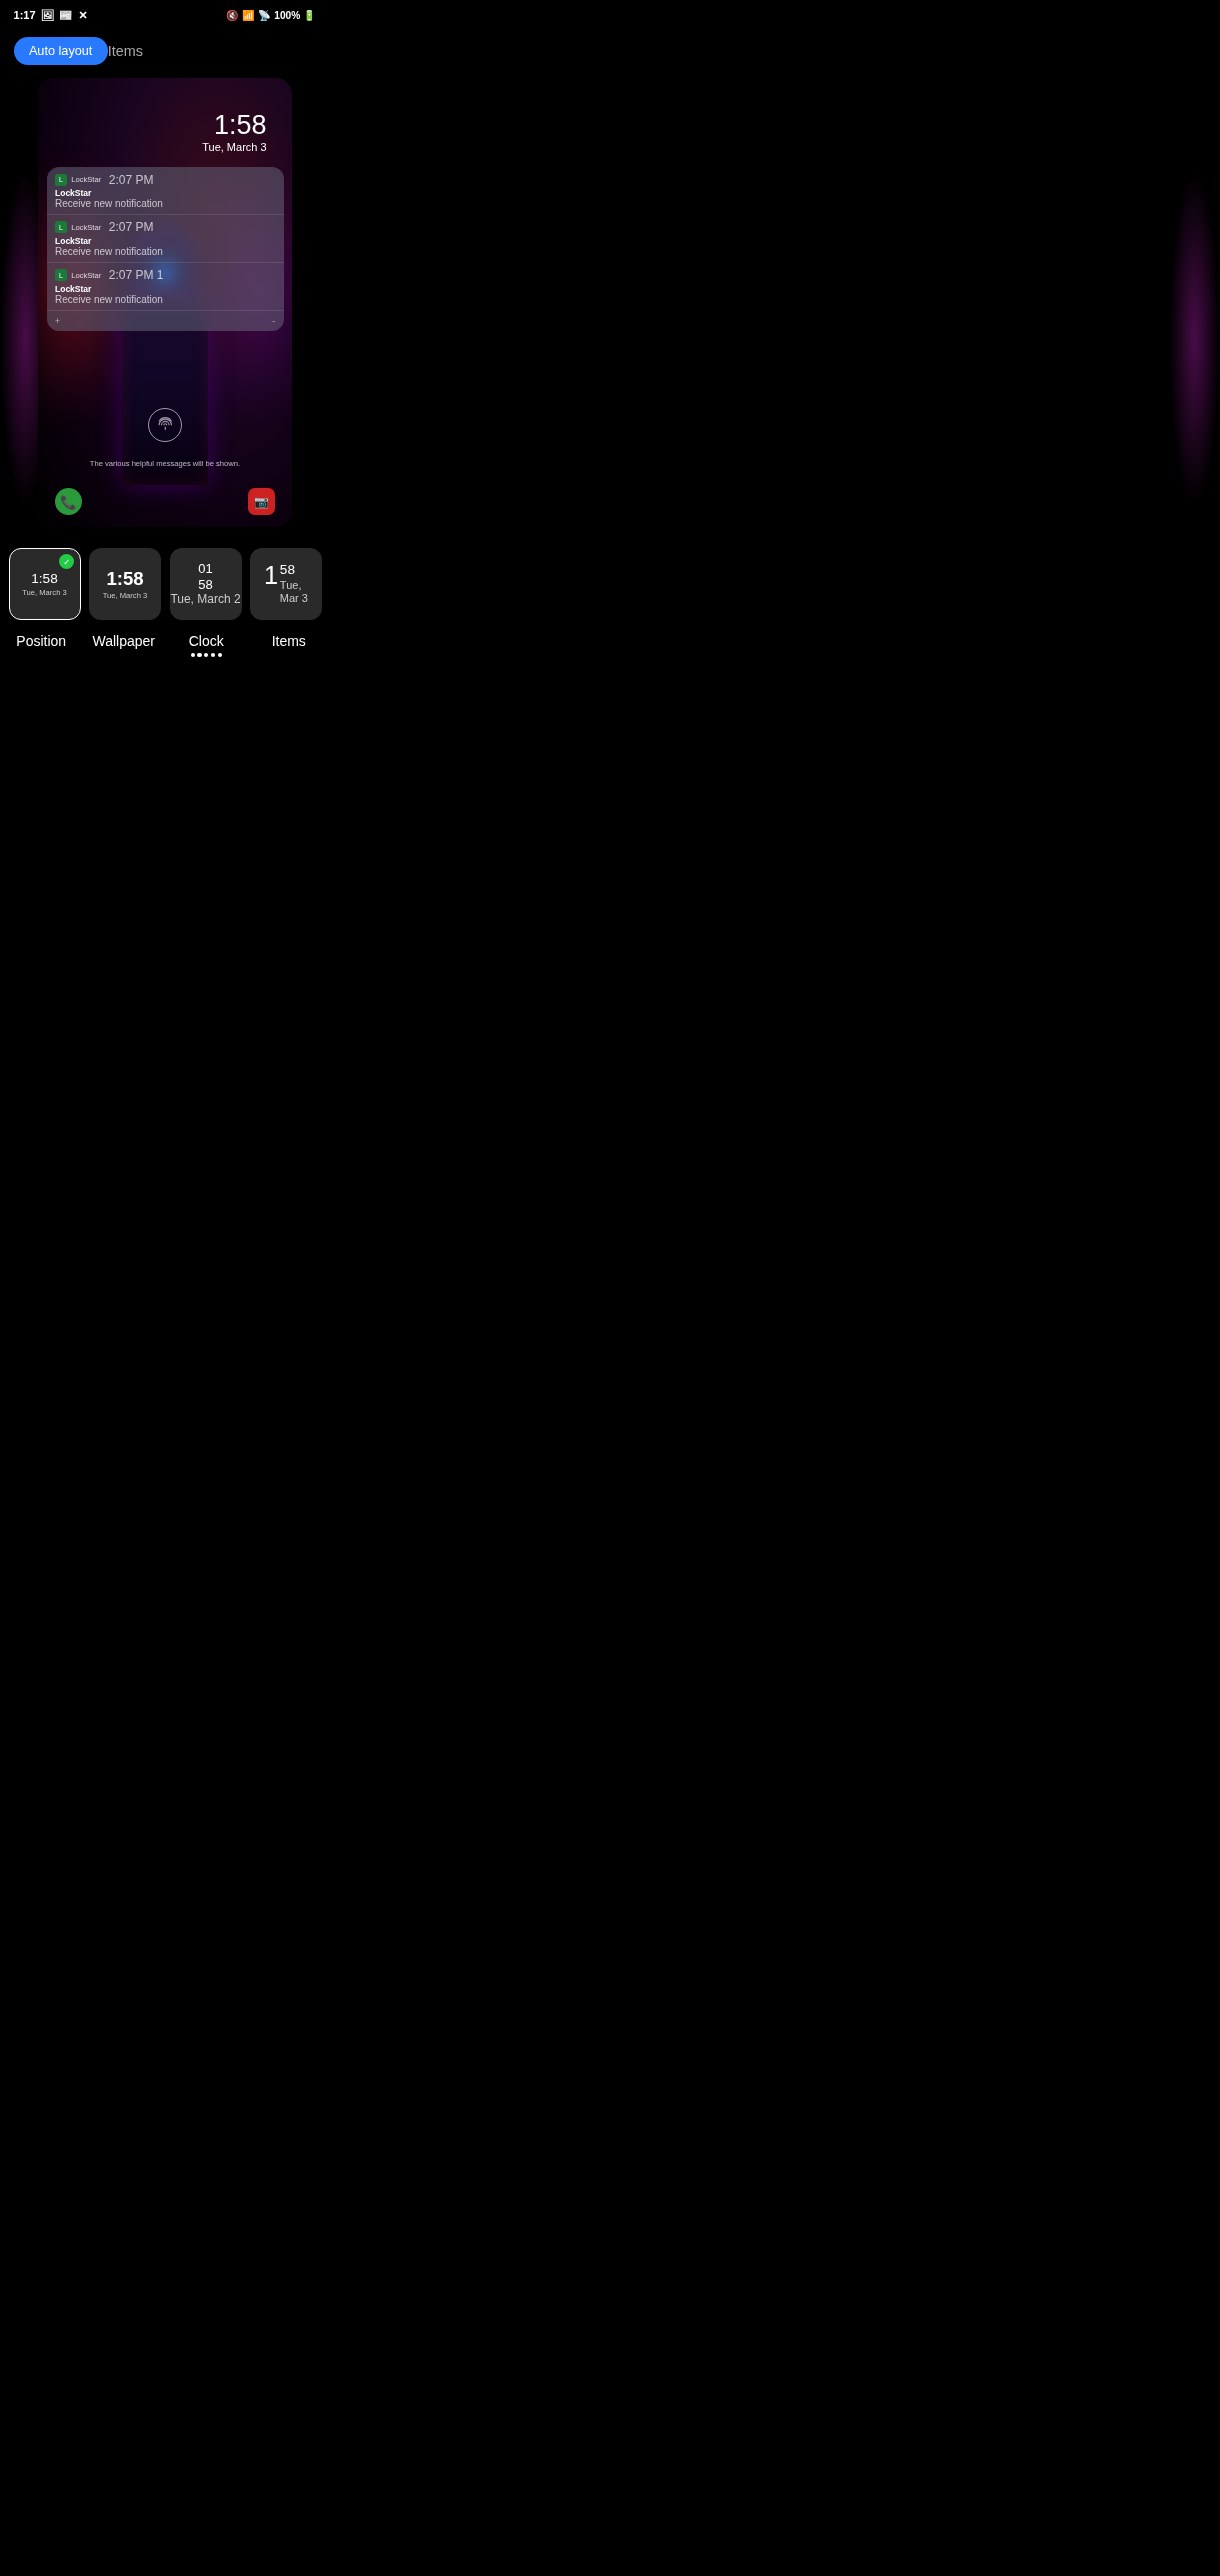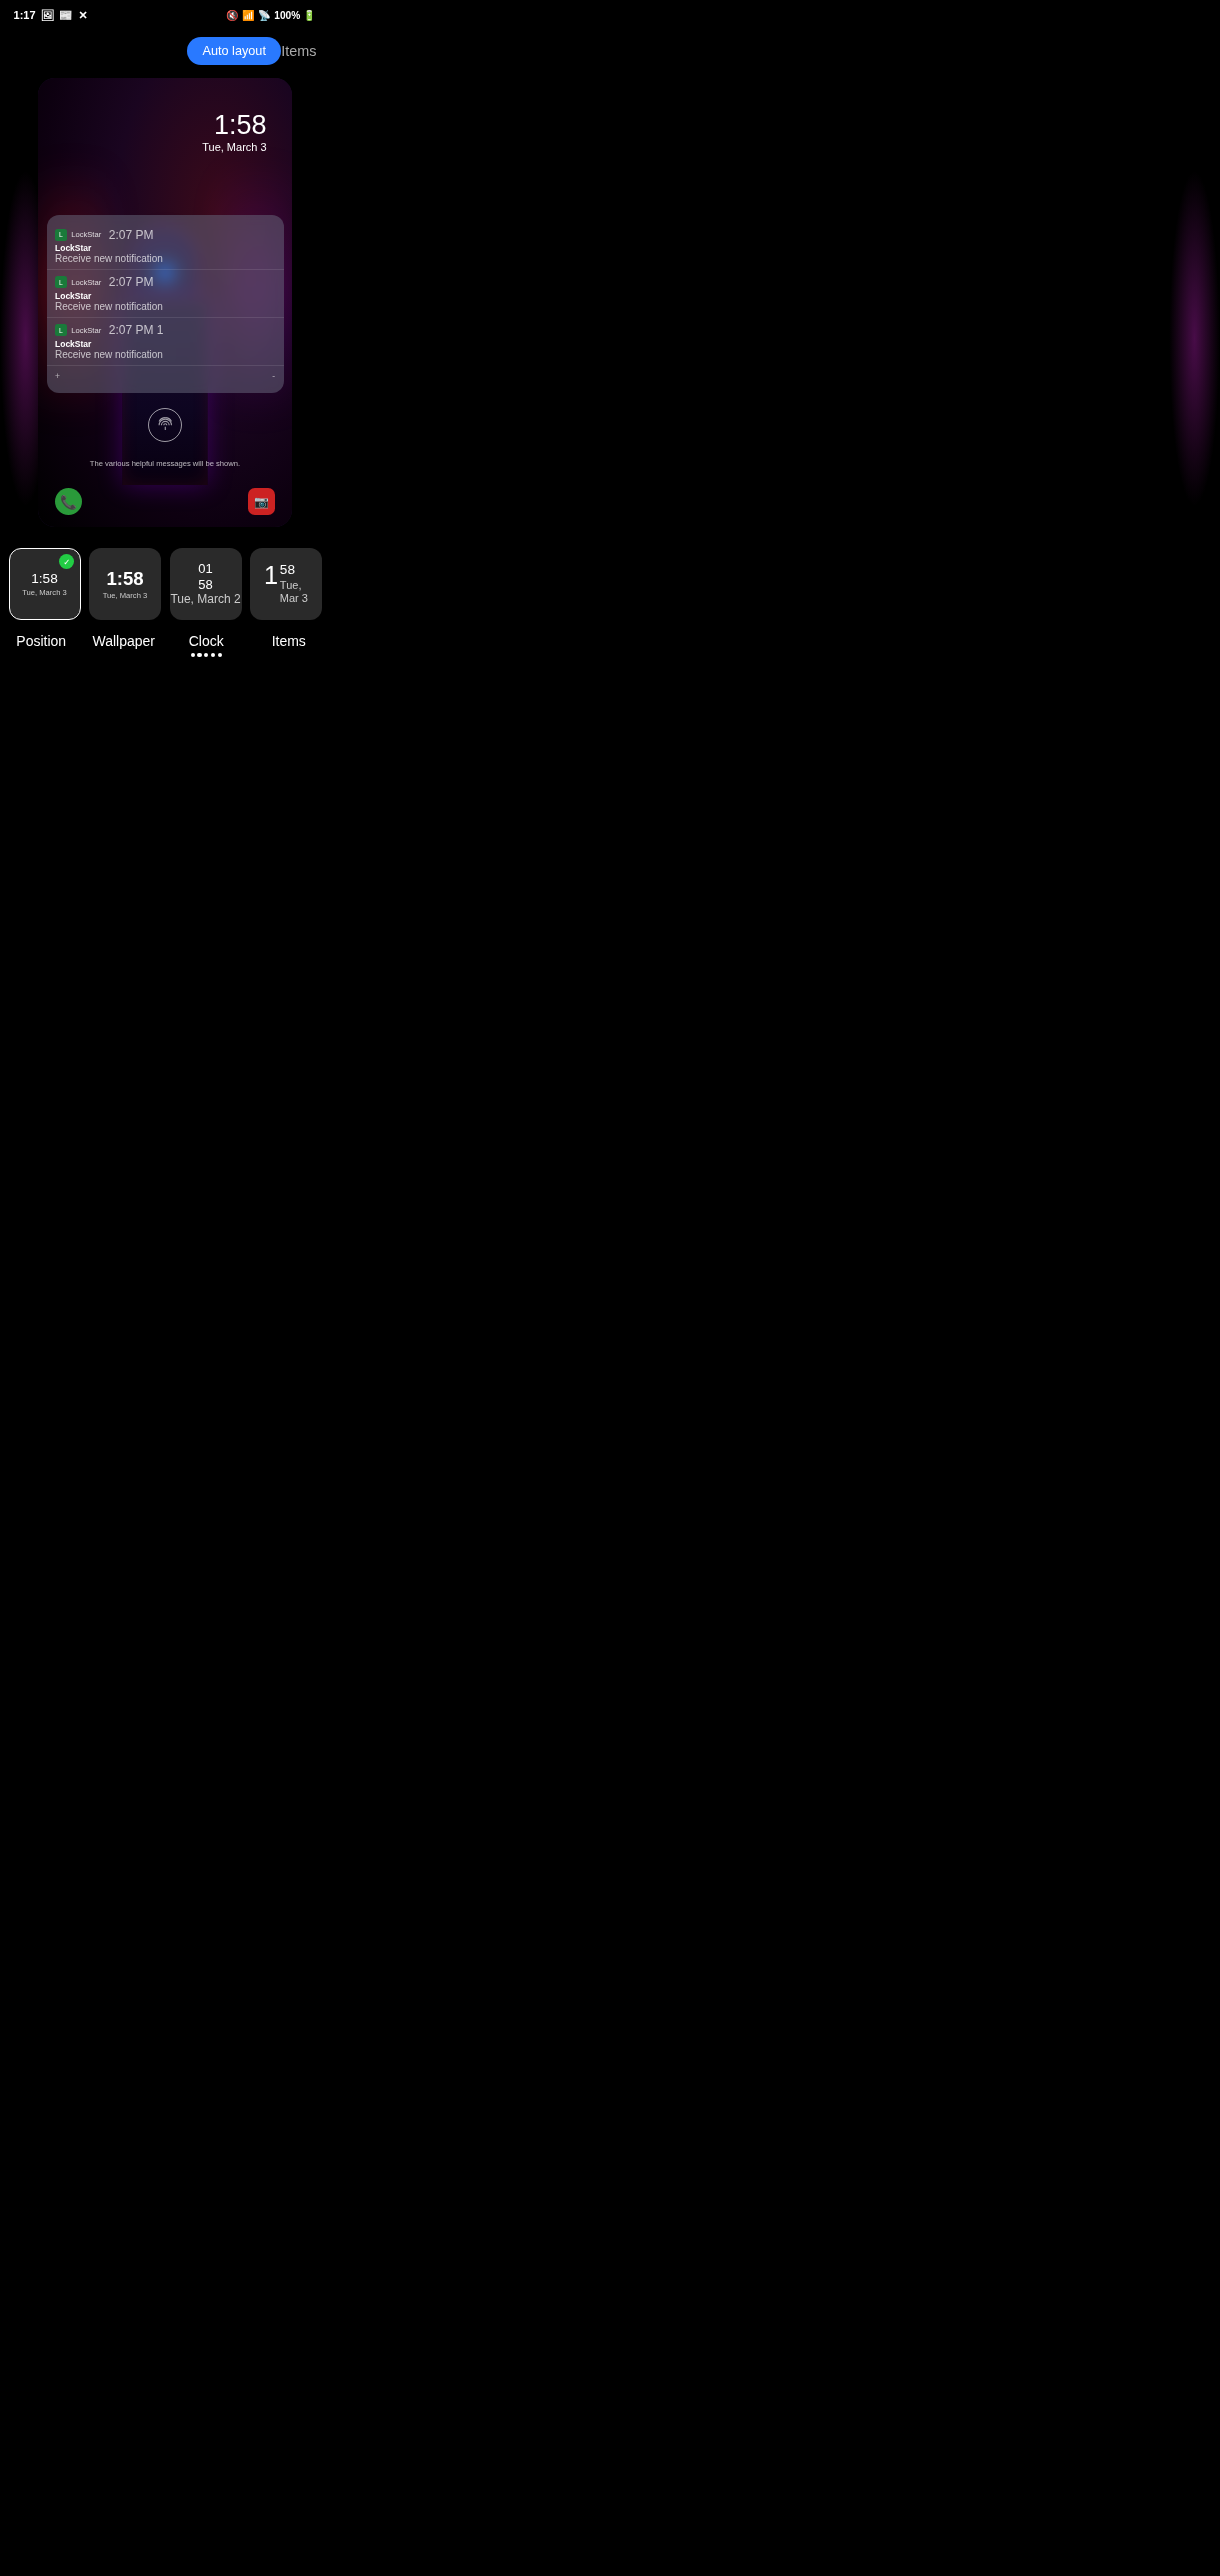--- a/index.html
+++ b/index.html
@@ -22,21 +22,21 @@
       font-size: 11px;
       font-weight: 600;
       height: 30.5px;
     }
     .status-left { display: flex; align-items: center; gap: 5.1px; }
     .status-right { display: flex; align-items: center; gap: 3.4px; font-size: 10.2px; }
 
     
     .top-bar {
       display: flex;
-      justify-content: flex-end;
+      justify-content: flex-start;
       align-items: center;
       padding: 6.8px 13.6px;
       background: #000;
     }
     .auto-layout-btn {
       background: #2979ff;
       color: #fff;
       border: none;
       border-radius: 17px;
       padding: 6.8px 15.3px;
@@ -143,23 +143,22 @@
     }
 
     
     .notifications-container {
       position: absolute;
       top: 89px;
       left: 8.5px;
       right: 8.5px;
       background: rgba(100, 100, 120, 0.55);
       border-radius: 12px;
-      padding: 7px 0;
+      padding: 0 0;
       backdrop-filter: blur(6.8px);
-      margin-top: 48px;
     }
     .notif-item {
       padding: 5.1px 8.5px;
       border-bottom: 0.8px solid rgba(255,255,255,0.1);
     }
     .notif-item:last-child { border-bottom: none; }
     .notif-header {
       display: flex;
       align-items: center;
       gap: 4.2px;

